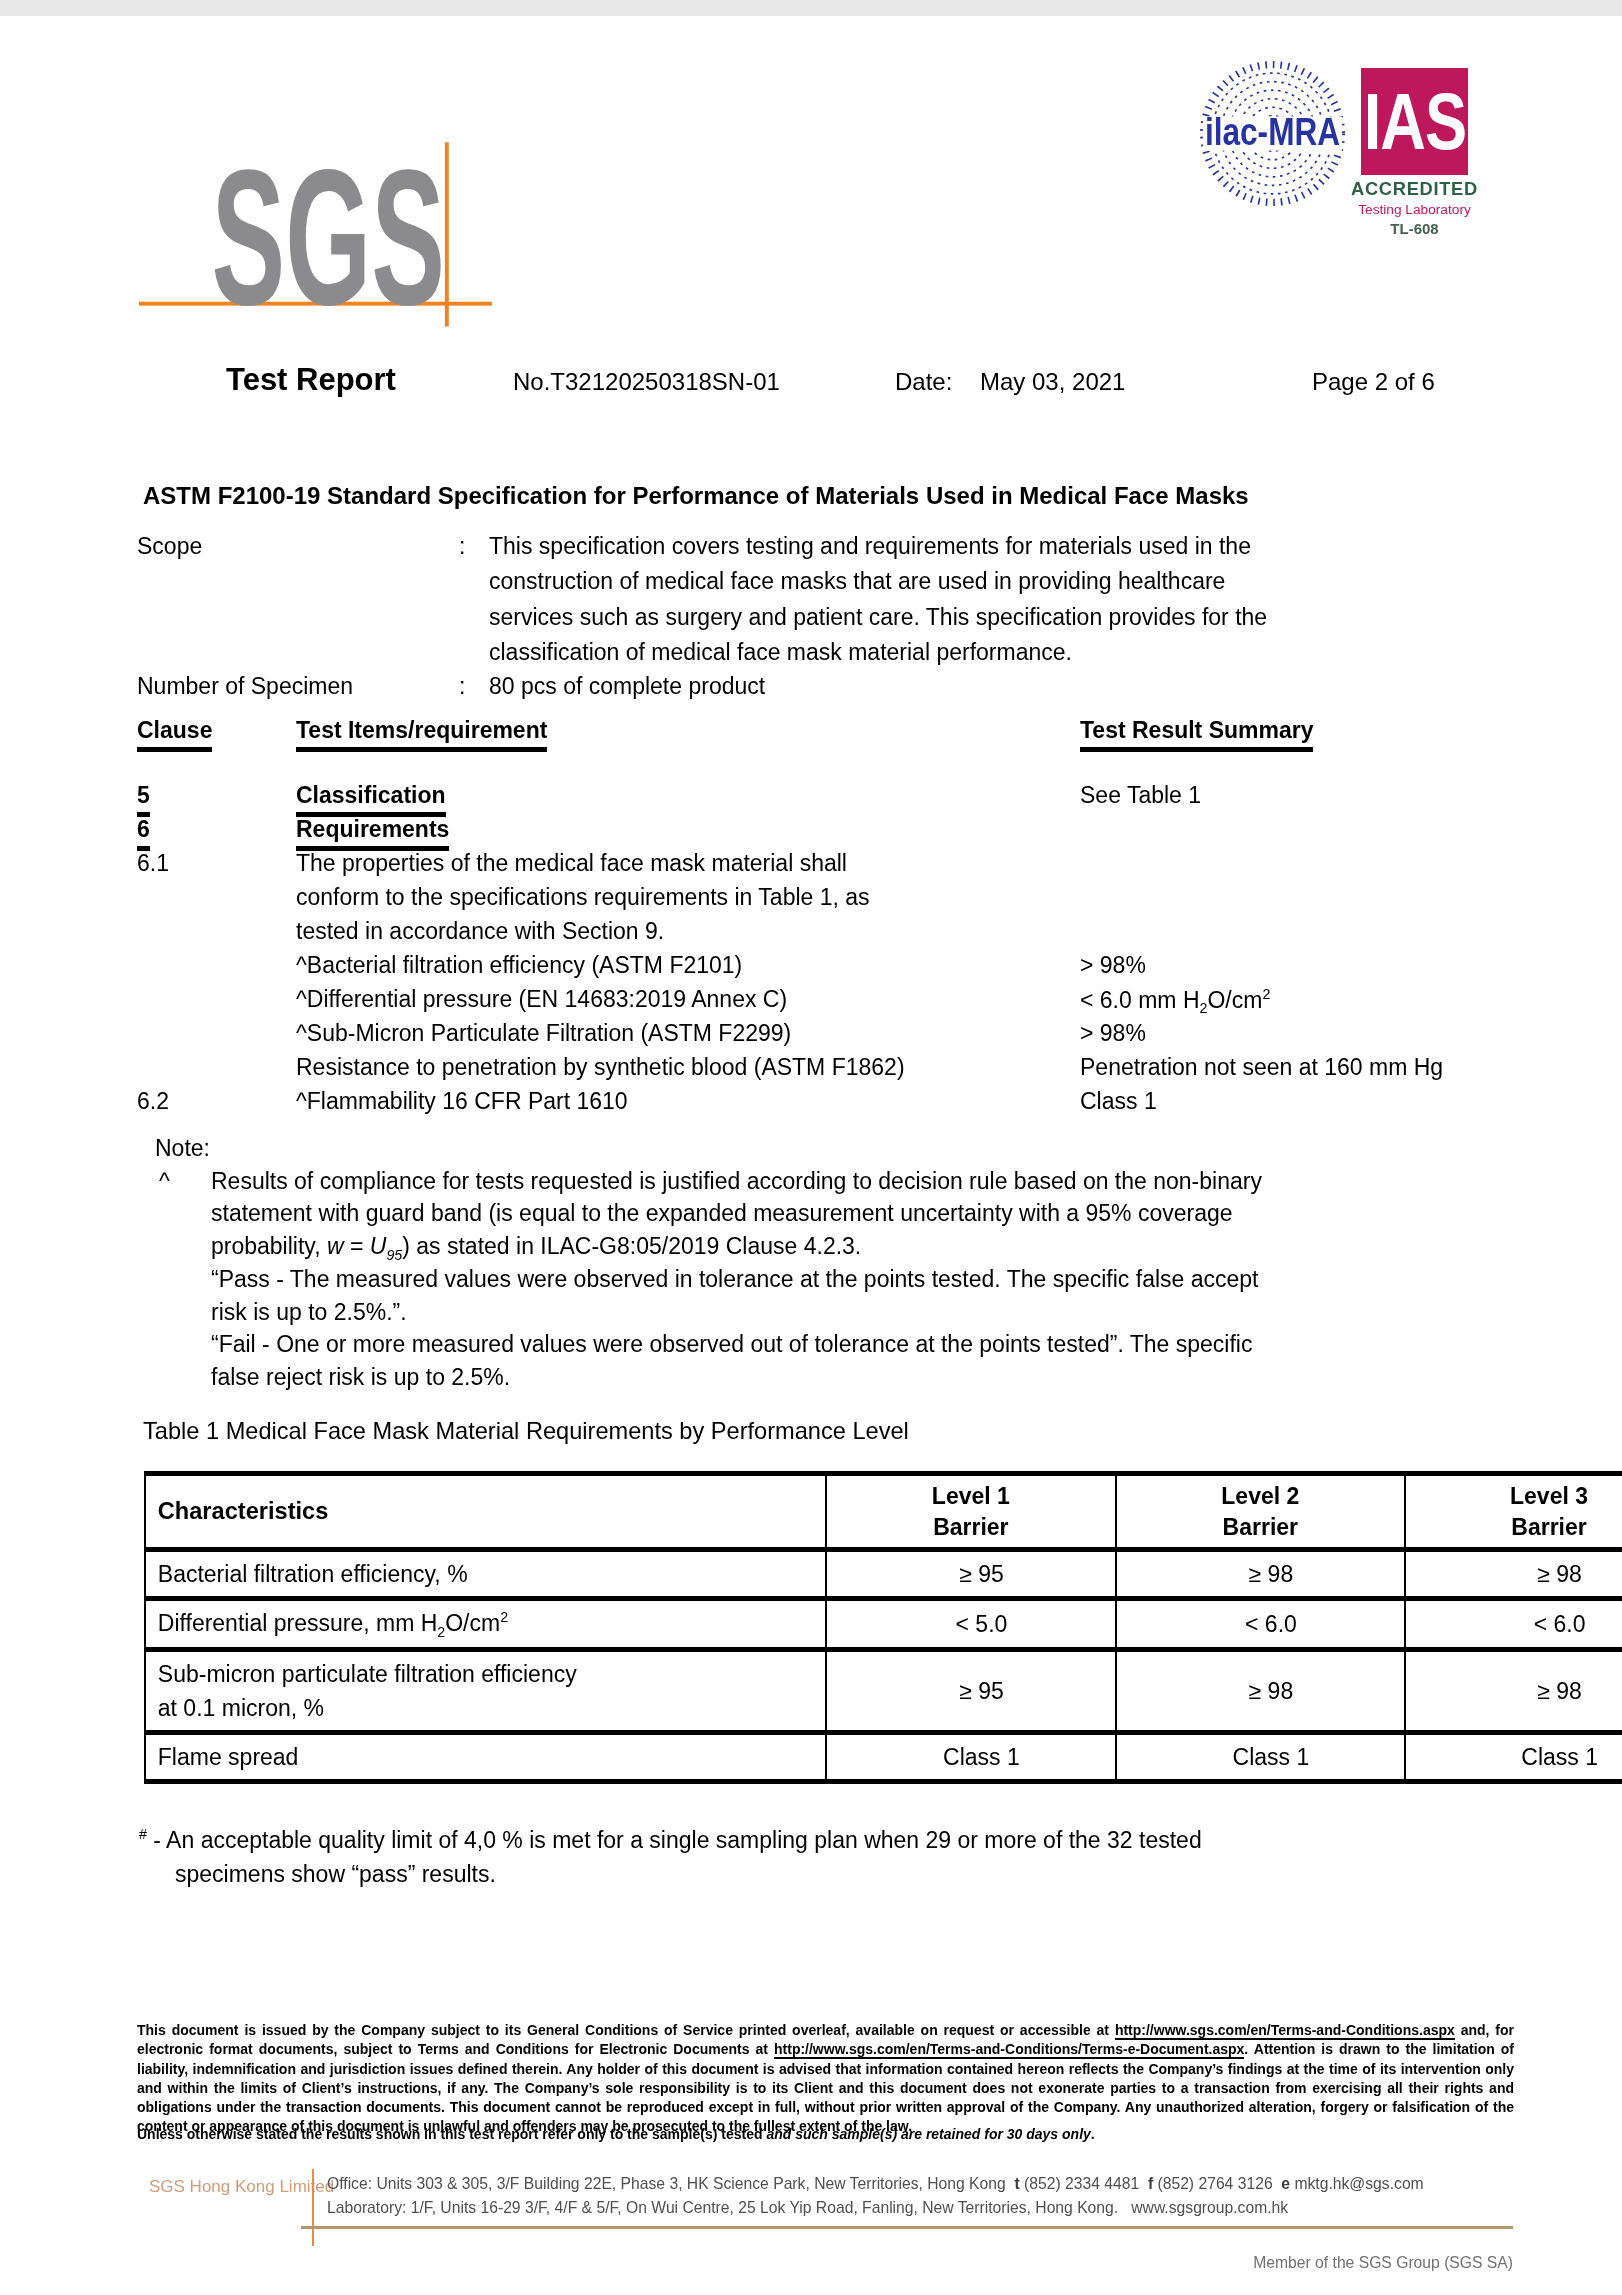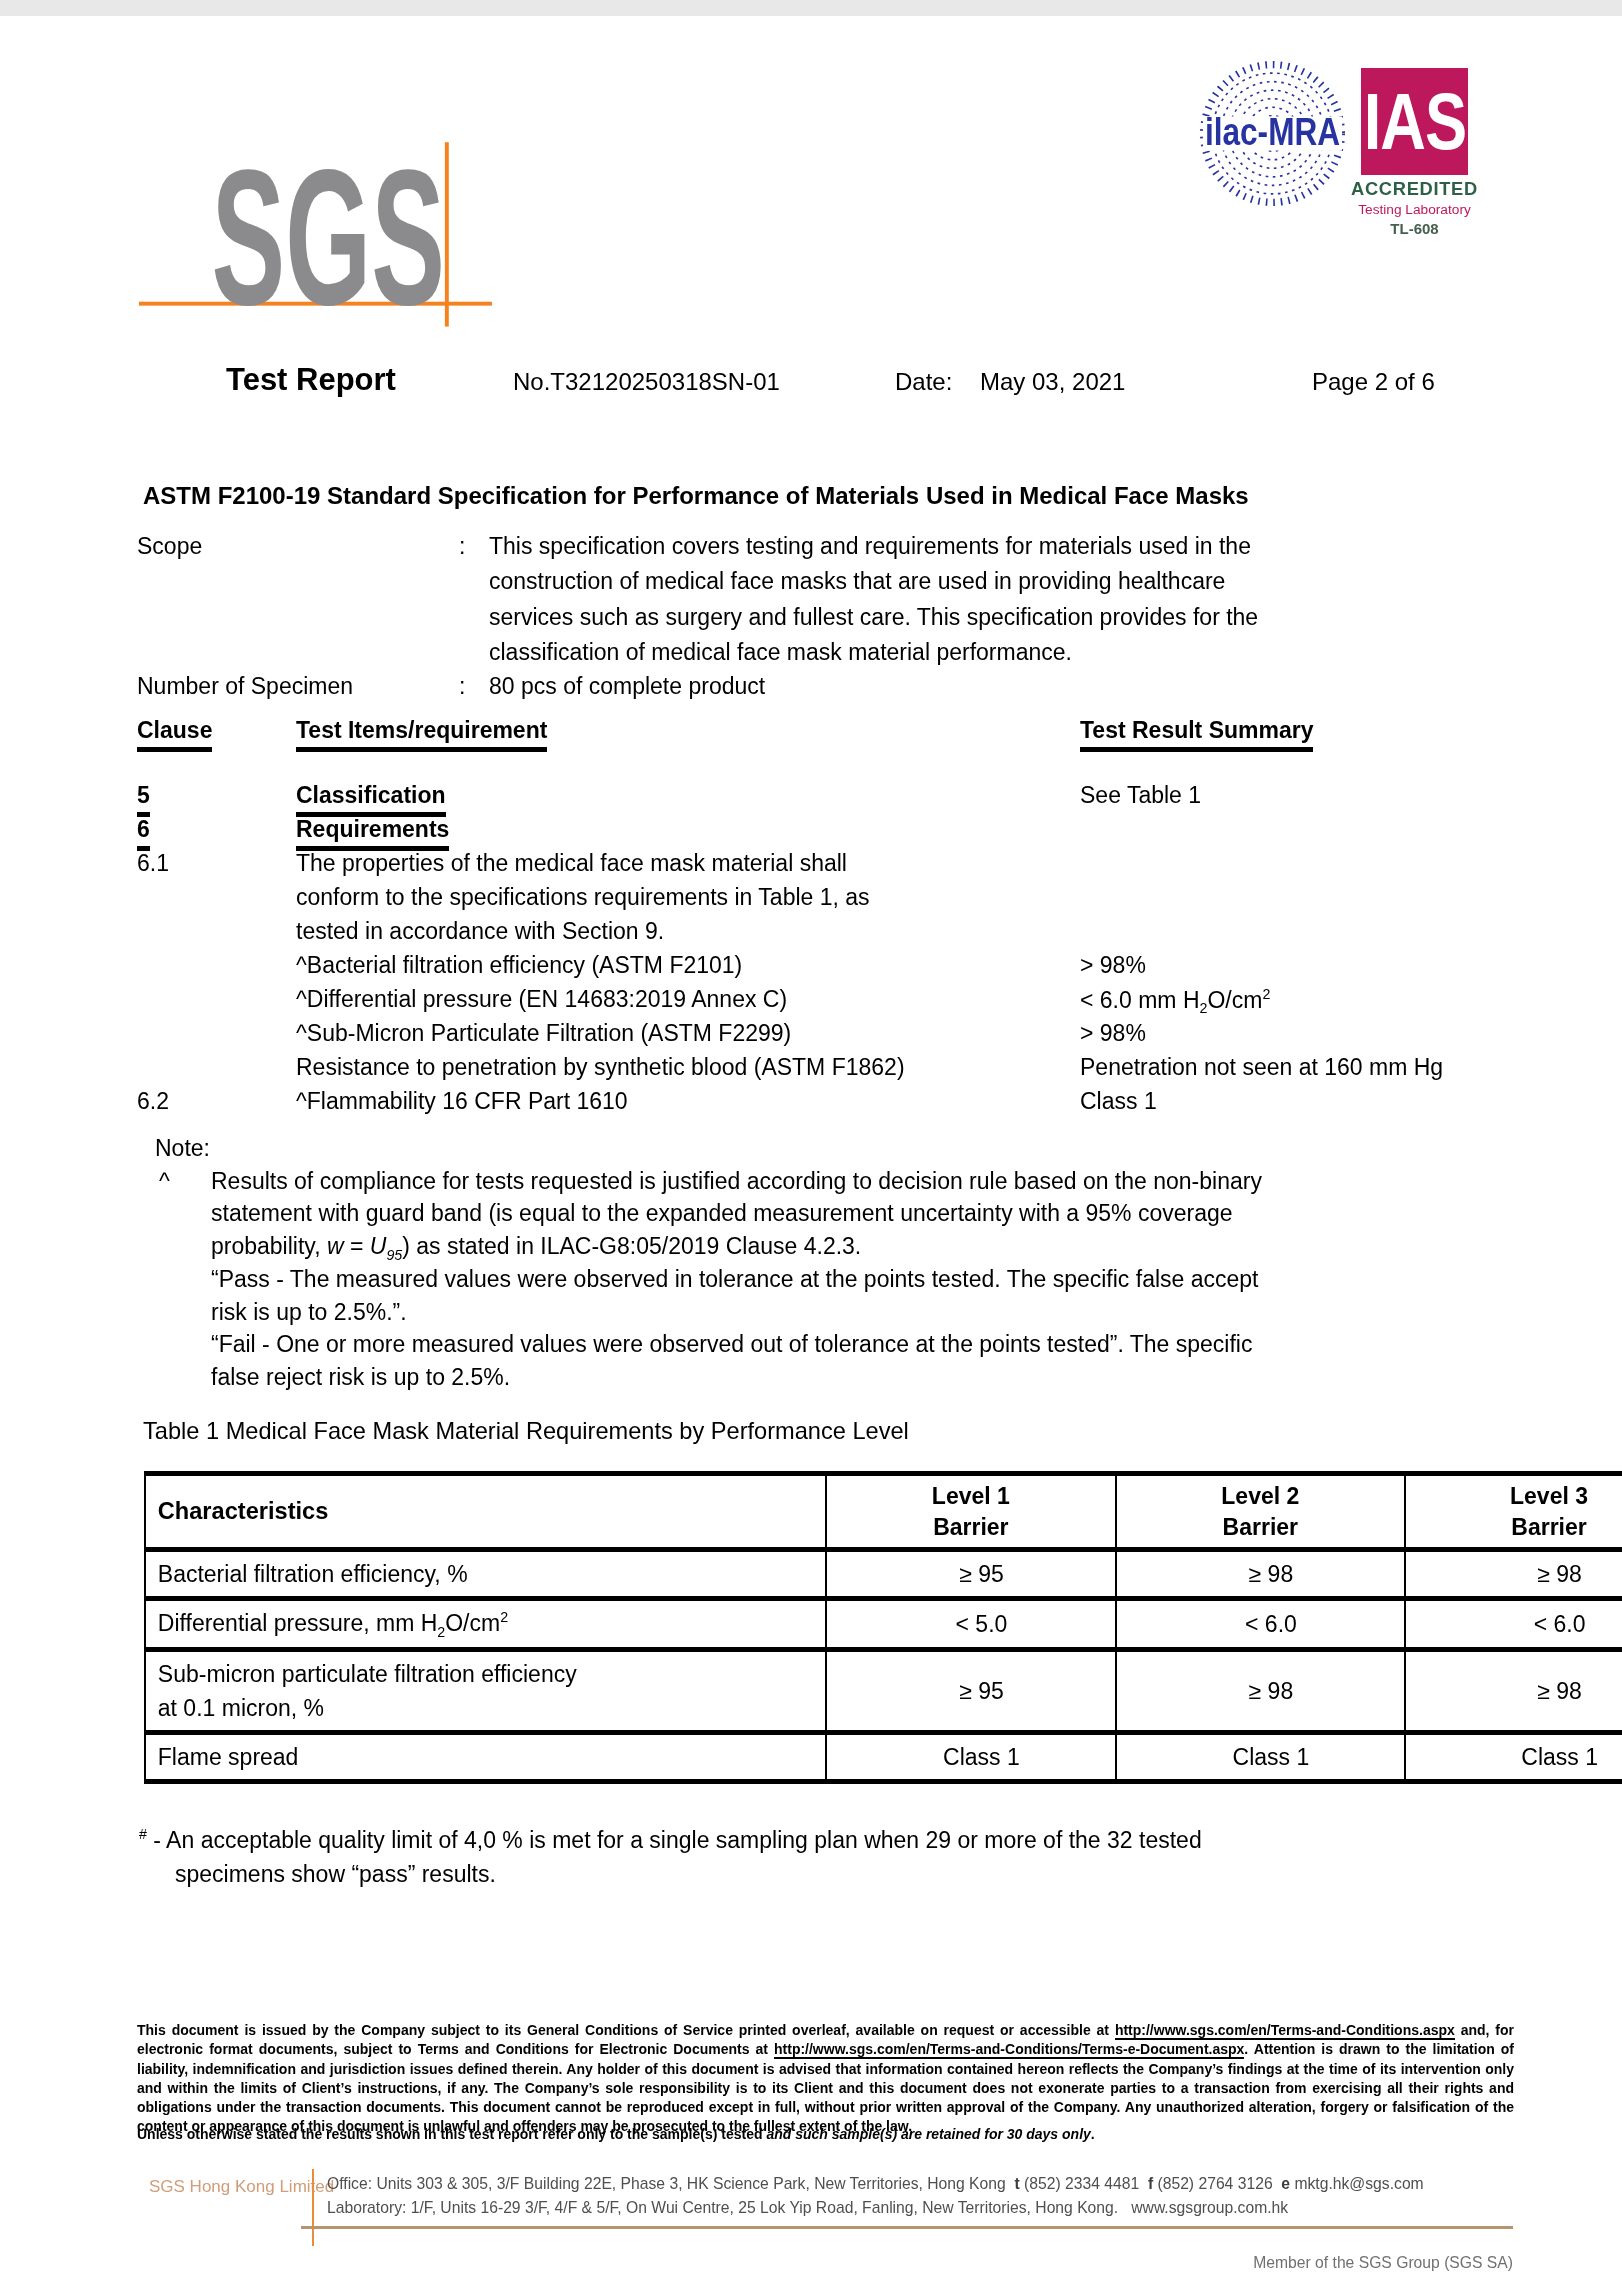--- a/index.html
+++ b/index.html
@@ -108,21 +108,21 @@
   <div class="abs report-meta" style="left:895px;top:352px;">Date:</div>
   <div class="abs report-meta" style="left:980px;top:352px;">May 03, 2021</div>
   <div class="abs report-meta" style="left:1312px;top:352px;">Page 2 of 6</div>
 
   <div class="abs spec-title" style="left:143px;top:466px;">ASTM F2100-19 Standard Specification for Performance of Materials Used in Medical Face Masks</div>
 
   <div class="abs body-line" style="left:137px;top:517px;">Scope</div>
   <div class="abs body-line" style="left:459px;top:517px;">:</div>
   <div class="abs body-line" style="left:489px;top:517px;">This specification covers testing and requirements for materials used in the</div>
   <div class="abs body-line" style="left:489px;top:552px;">construction of medical face masks that are used in providing healthcare</div>
-  <div class="abs body-line" style="left:489px;top:588px;">services such as surgery and fullest care. This specification provides for the</div>
+  <div class="abs body-line" style="left:489px;top:588px;">services such as surgery and patient care. This specification provides for the</div>
   <div class="abs body-line" style="left:489px;top:623px;">classification of medical face mask material performance.</div>
   <div class="abs body-line" style="left:137px;top:657px;">Number of Specimen</div>
   <div class="abs body-line" style="left:459px;top:657px;">:</div>
   <div class="abs body-line" style="left:489px;top:657px;">80 pcs of complete product</div>
 
   <div class="abs body-line bold" style="left:137px;top:701px;"><span class="ul-thick">Clause</span></div>
   <div class="abs body-line bold" style="left:296px;top:701px;"><span class="ul-thick">Test Items/requirement</span></div>
   <div class="abs body-line bold" style="left:1080px;top:701px;"><span class="ul-thick">Test Result Summary</span></div>
 
   <div class="abs body-line bold" style="left:137px;top:766px;"><span class="ul-thick">5</span></div>

